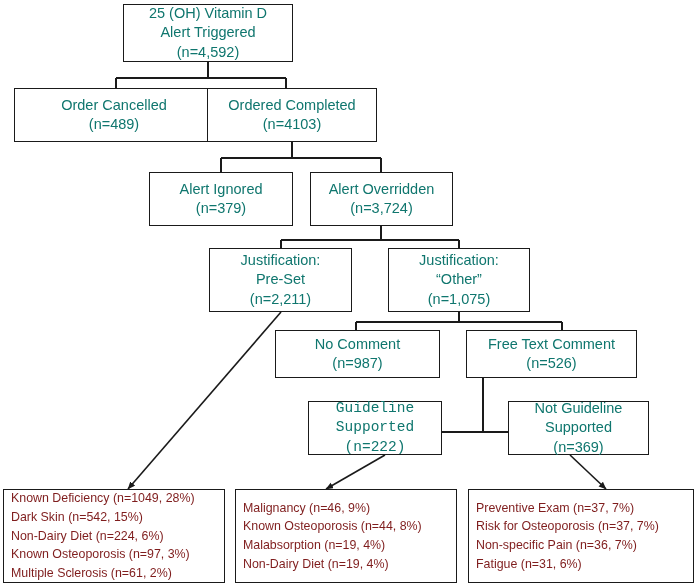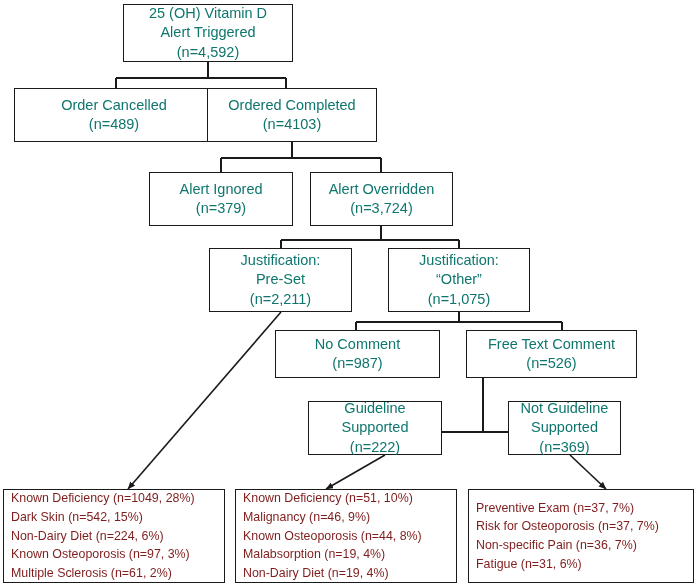--- a/index.html
+++ b/index.html
@@ -145,42 +145,41 @@
   <div class="box" style="left:275px; top:330px; width:165px; height:48px;">
     <span class="ln">No Comment</span>
     <span class="ln">(n=987)</span>
   </div>
 
   <div class="box" style="left:466px; top:330px; width:171px; height:48px;">
     <span class="ln">Free Text Comment</span>
     <span class="ln">(n=526)</span>
   </div>
 
-  <div class="box" style="left:308px; top:401px; width:134px; height:54px;">
+  <div class="box" style="left:308px; top:401px; width:134px; height:54px;font-family:Liberation Mono, monospace;">
     <span class="ln">Guideline</span>
     <span class="ln">Supported</span>
     <span class="ln">(n=222)</span>
   </div>
 
-  <div class="box" style="left:508px; top:401px; width:113px; height:54px;">
+  <div class="box" style="left:508px; top:401px; width:141px; height:54px;">
     <span class="ln">Not Guideline</span>
     <span class="ln">Supported</span>
     <span class="ln">(n=369)</span>
   </div>
 
   <div class="listbox" style="left:3px; top:489px; width:222px; height:94px;">
     <span class="li">Known Deficiency (n=1049, 28%)</span>
     <span class="li">Dark Skin (n=542, 15%)</span>
     <span class="li">Non-Dairy Diet (n=224, 6%)</span>
     <span class="li">Known Osteoporosis (n=97, 3%)</span>
     <span class="li">Multiple Sclerosis (n=61, 2%)</span>
   </div>
 
   <div class="listbox" style="left:235px; top:489px; width:222px; height:94px;">
-    <span class="li">Known Deficiency (n=51, 10%)</span>
     <span class="li">Malignancy (n=46, 9%)</span>
     <span class="li">Known Osteoporosis (n=44, 8%)</span>
     <span class="li">Malabsorption (n=19, 4%)</span>
     <span class="li">Non-Dairy Diet (n=19, 4%)</span>
   </div>
 
   <div class="listbox" style="left:468px; top:489px; width:226px; height:94px;">
     <span class="li">Preventive Exam (n=37, 7%)</span>
     <span class="li">Risk for Osteoporosis (n=37, 7%)</span>
     <span class="li">Non-specific Pain (n=36, 7%)</span>

